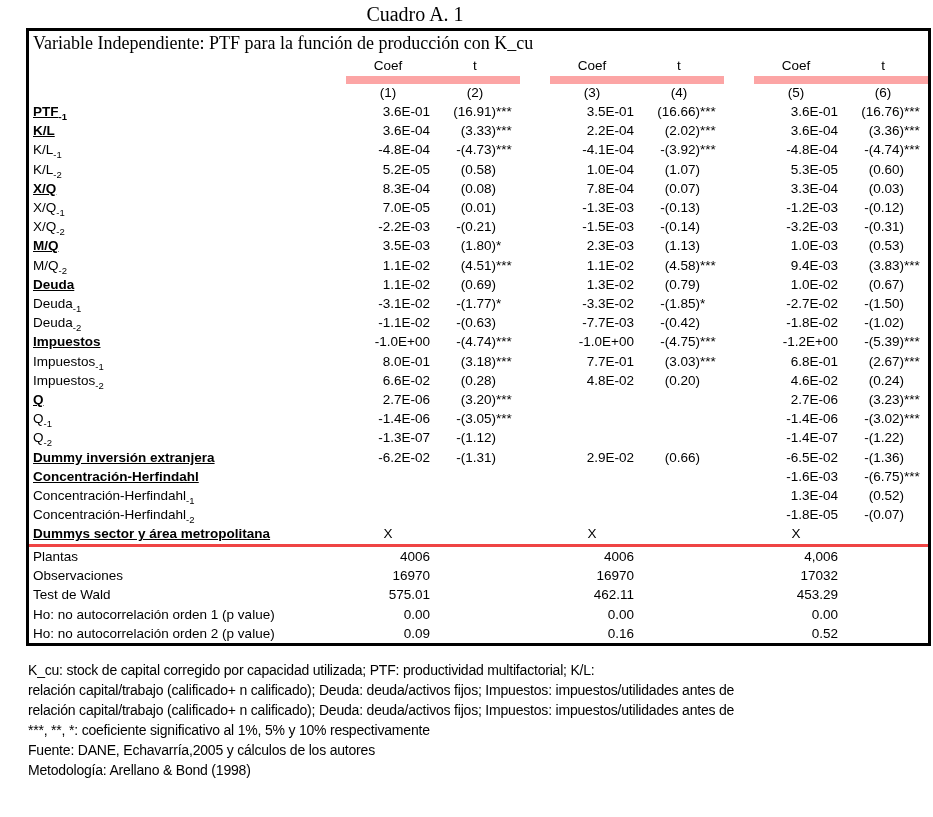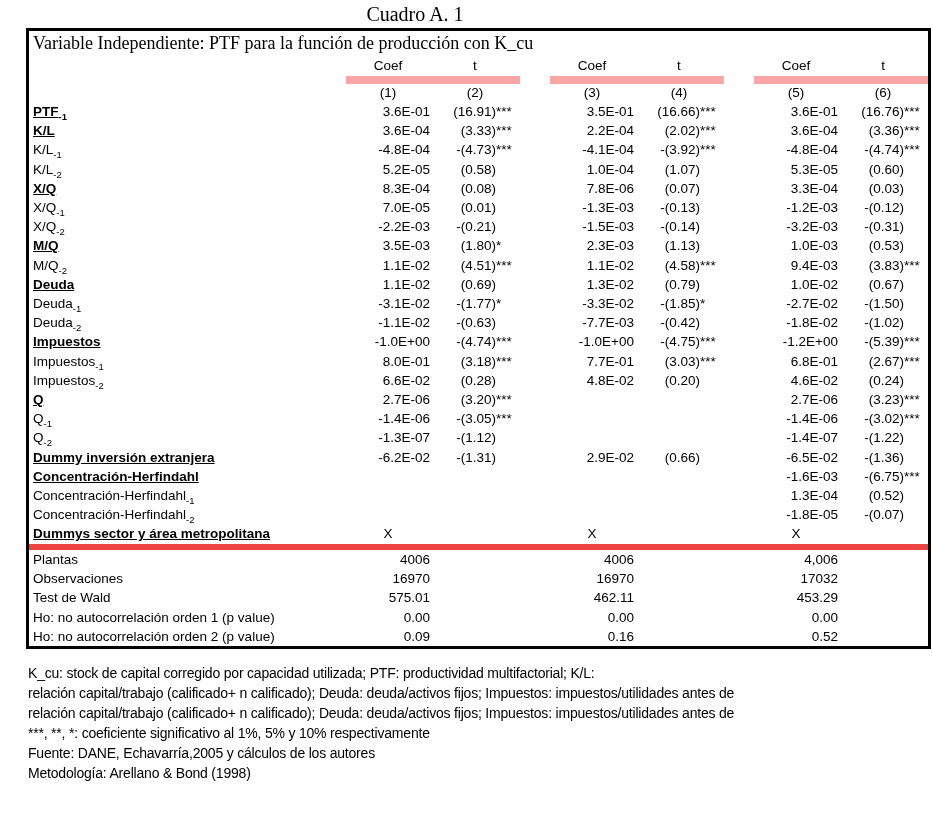--- a/index.html
+++ b/index.html
@@ -47,21 +47,21 @@
   td.lbl.b { font-weight:bold;text-decoration:underline; }
   td.lbl sub { font-size:9.5px; line-height:0; }
   td.coef { text-align:right; white-space:nowrap; }
   td.coef.x { text-align:center; }
   td.t { text-align:right; padding-right:24px; white-space:nowrap; }
   td.t .stars {
     display:inline-block; width:0; overflow:visible;
     white-space:nowrap; vertical-align:baseline;
   }
   tr.statrow td { line-height:19.3px; }
-  tr.sep td { border-top:6px solid #ef4444; }
+  tr.sep td { border-top:3px solid #ef4444; }
 
   .footnotes {
     margin-left:28px;
     margin-top:14px;
     font-size:14px;
     line-height:20px;
     letter-spacing:-0.2px;
     white-space:nowrap;
   }
 </style>
@@ -157,21 +157,21 @@
             <td class="t"><span>(1.07)</span></td>
             <td></td>
             <td class="coef">5.3E-05</td>
             <td class="t"><span>(0.60)</span></td>
           </tr>
           <tr>
             <td class="lbl b">X/Q</td>
             <td class="coef">8.3E-04</td>
             <td class="t"><span>(0.08)</span></td>
             <td></td>
-            <td class="coef">7.8E-06</td>
+            <td class="coef">7.8E-04</td>
             <td class="t"><span>(0.07)</span></td>
             <td></td>
             <td class="coef">3.3E-04</td>
             <td class="t"><span>(0.03)</span></td>
           </tr>
           <tr>
             <td class="lbl">X/Q<sub>-1</sub></td>
             <td class="coef">7.0E-05</td>
             <td class="t"><span>(0.01)</span></td>
             <td></td>

